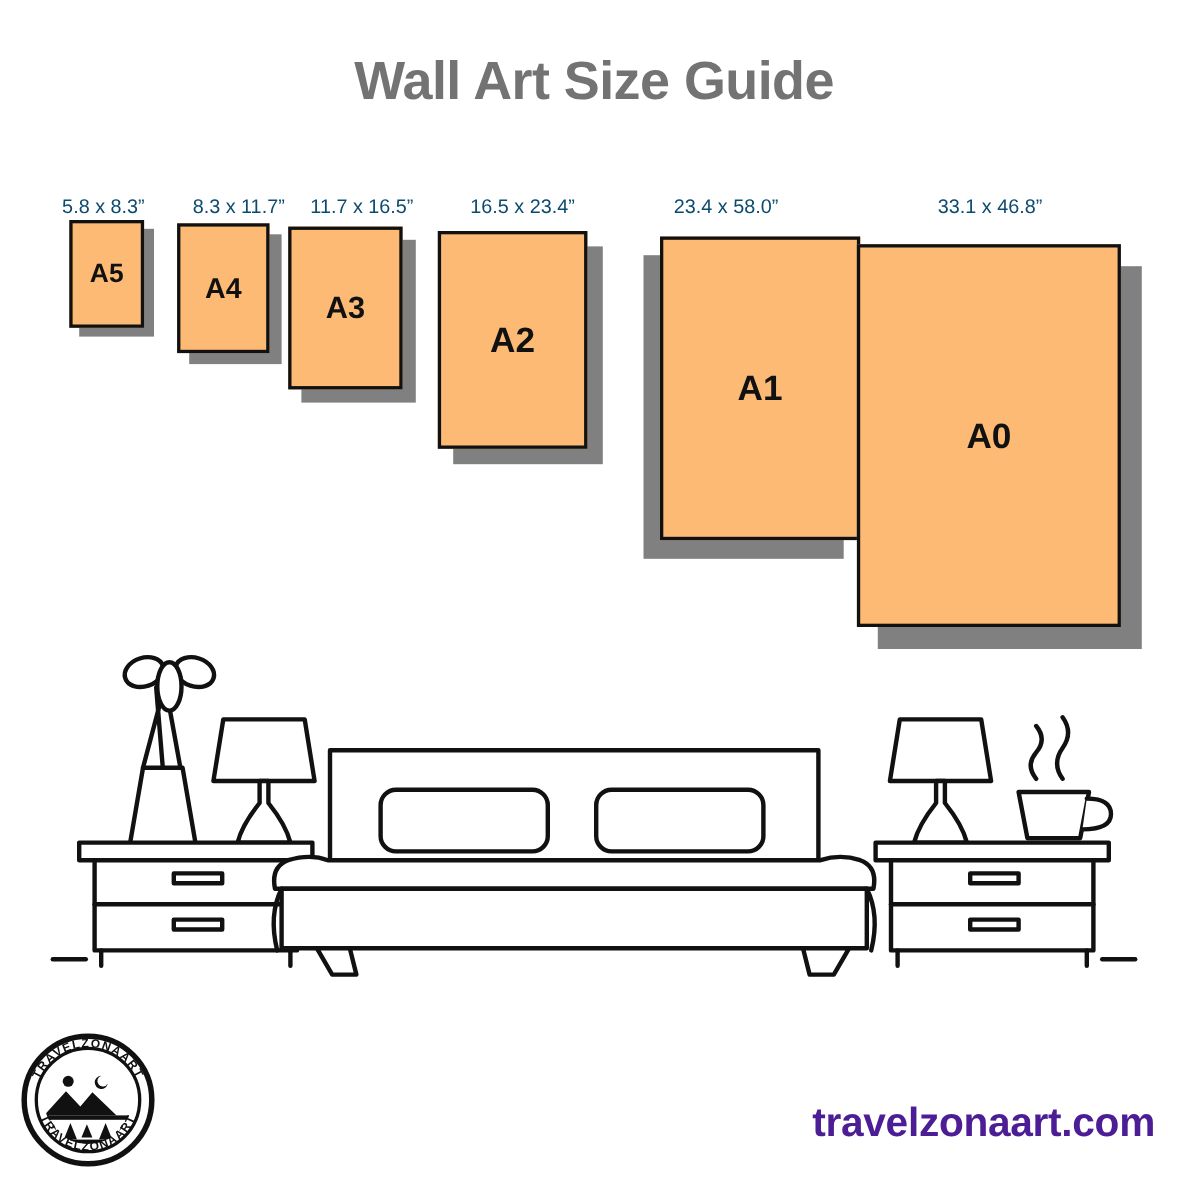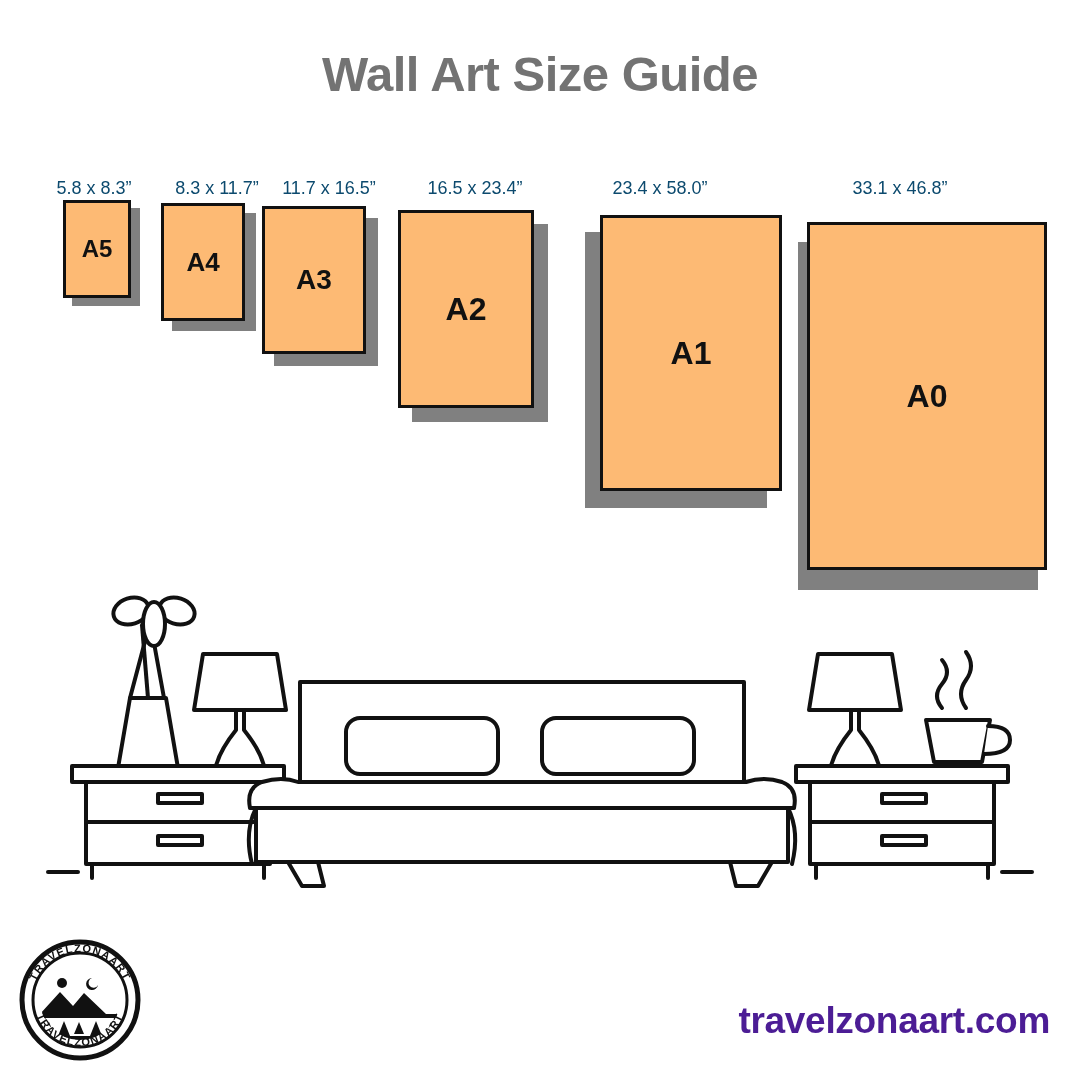--- a/index.html
+++ b/index.html
@@ -139,21 +139,21 @@
     <div class="size-caption" style="left:570px; top:8px; width:180px;">23.4 x 58.0”</div>
     <div class="frame-shadow" style="left:585px; top:62px; width:182px; height:276px;"></div>
     <div class="frame" style="left:568px; top:45px; width:182px; height:276px;margin-left:32px;">
       <span class="frame-label" style="font-size:32px;">A1</span>
     </div>
   </div>
 
   <div class="size-item">
     <div class="size-caption" style="left:800px; top:8px; width:200px;">33.1 x 46.8”</div>
     <div class="frame-shadow" style="left:798px; top:72px; width:240px; height:348px;"></div>
-    <div class="frame" style="left:779px; top:52px; width:240px; height:348px;margin-left:28px;">
+    <div class="frame" style="left:779px; top:52px; width:240px; height:348px;">
       <span class="frame-label" style="font-size:32px;">A0</span>
     </div>
   </div>
 
 </div>
 
 <div class="furniture">
   <svg width="1020" height="340" viewBox="0 0 1020 340" fill="none" stroke="#111111" stroke-width="4" stroke-linecap="round" stroke-linejoin="round">
 
     <line x1="18" y1="302" x2="48" y2="302"></line>

